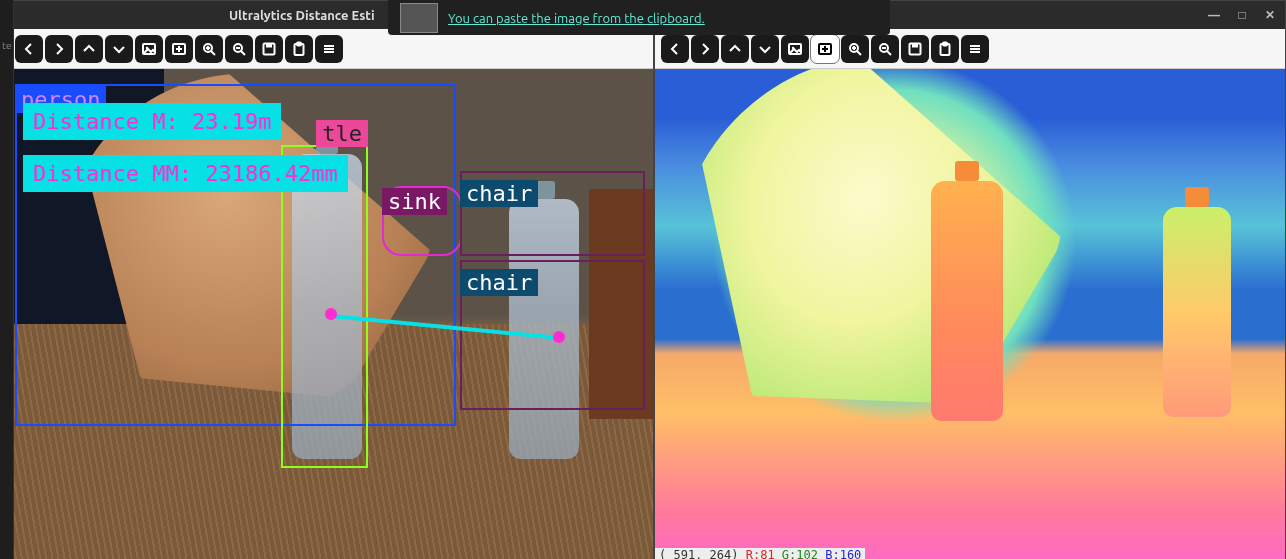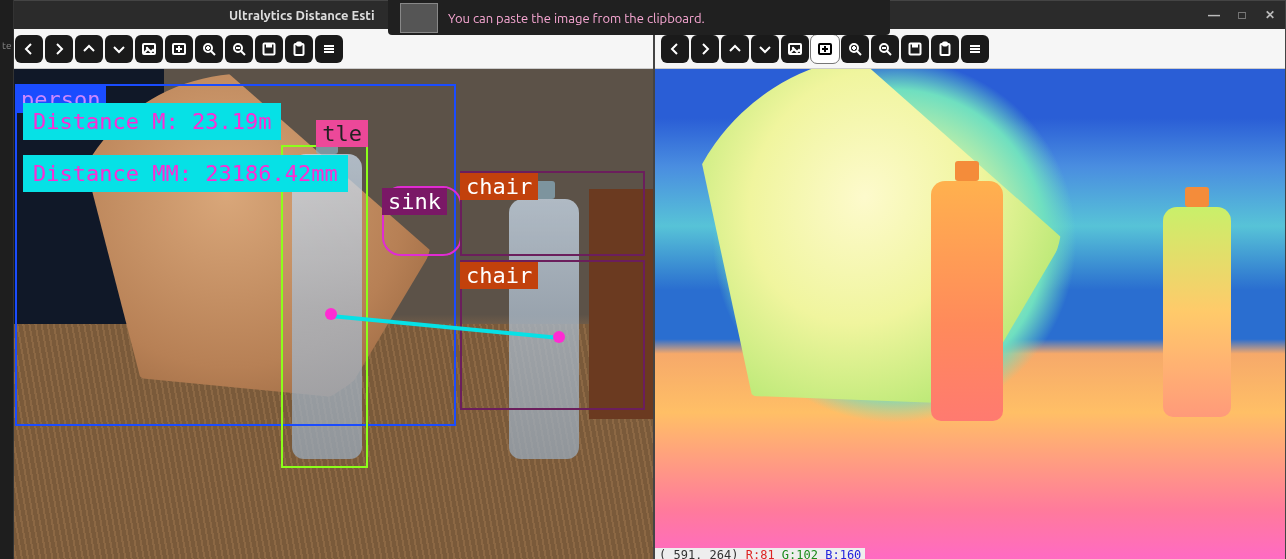--- a/index.html
+++ b/index.html
@@ -161,21 +161,21 @@
     white-space: nowrap;
   }
   .bbox.blue   { border-color:#1a4cff; }
   .bbox.blue .lab { background:#1a4cff; color:#c8f; }
   .bbox.lime   { border-color:#8cff1a; }
   .bbox.lime .lab { background:#ec4899; color:#222; top:0; left:auto; right:-2px; transform:translateY(-100%);}
   .bbox.limeR .lab { right:-2px; left:auto; }
   .bbox.magenta { border-color:#e02bd3; }
   .bbox.magenta .lab { background:#7a1866; }
   .bbox.purple { border-color:#6b1e5c; }
-  .bbox.purple .lab { background:#c2410c; }
+  .bbox.purple .lab { background:#0c4a6e;margin-top:7px; }
 
   .info-box {
     position:absolute;
     background:#06e1e6;
     color:#ff2bd3;
     font-family: monospace;
     font-size: 22px;
     padding: 6px 10px;
   }
   .pt {
@@ -192,26 +192,27 @@
     background:#06e1e6;
     transform-origin: 0 50%;
     z-index:2;
   }
 
   .tooltip-bar {
     position:absolute;
     top:0; left:388px;
     width:502px; height:35px;
     background:#202020;
-    color:#f9a8d4;
+    color:#5eead4;
     font-size:13px;
     display:flex; align-items:center;
     padding-left:60px;
     border-radius: 0 0 4px 4px;
     z-index:50;
+    text-decoration:underline;
   }
   .tooltip-bar::before {
     content:"";
     position:absolute;
     left:12px; top:3px;
     width:36px; height:28px;
     background:#555;
     border:1px solid #888;
   }
 

